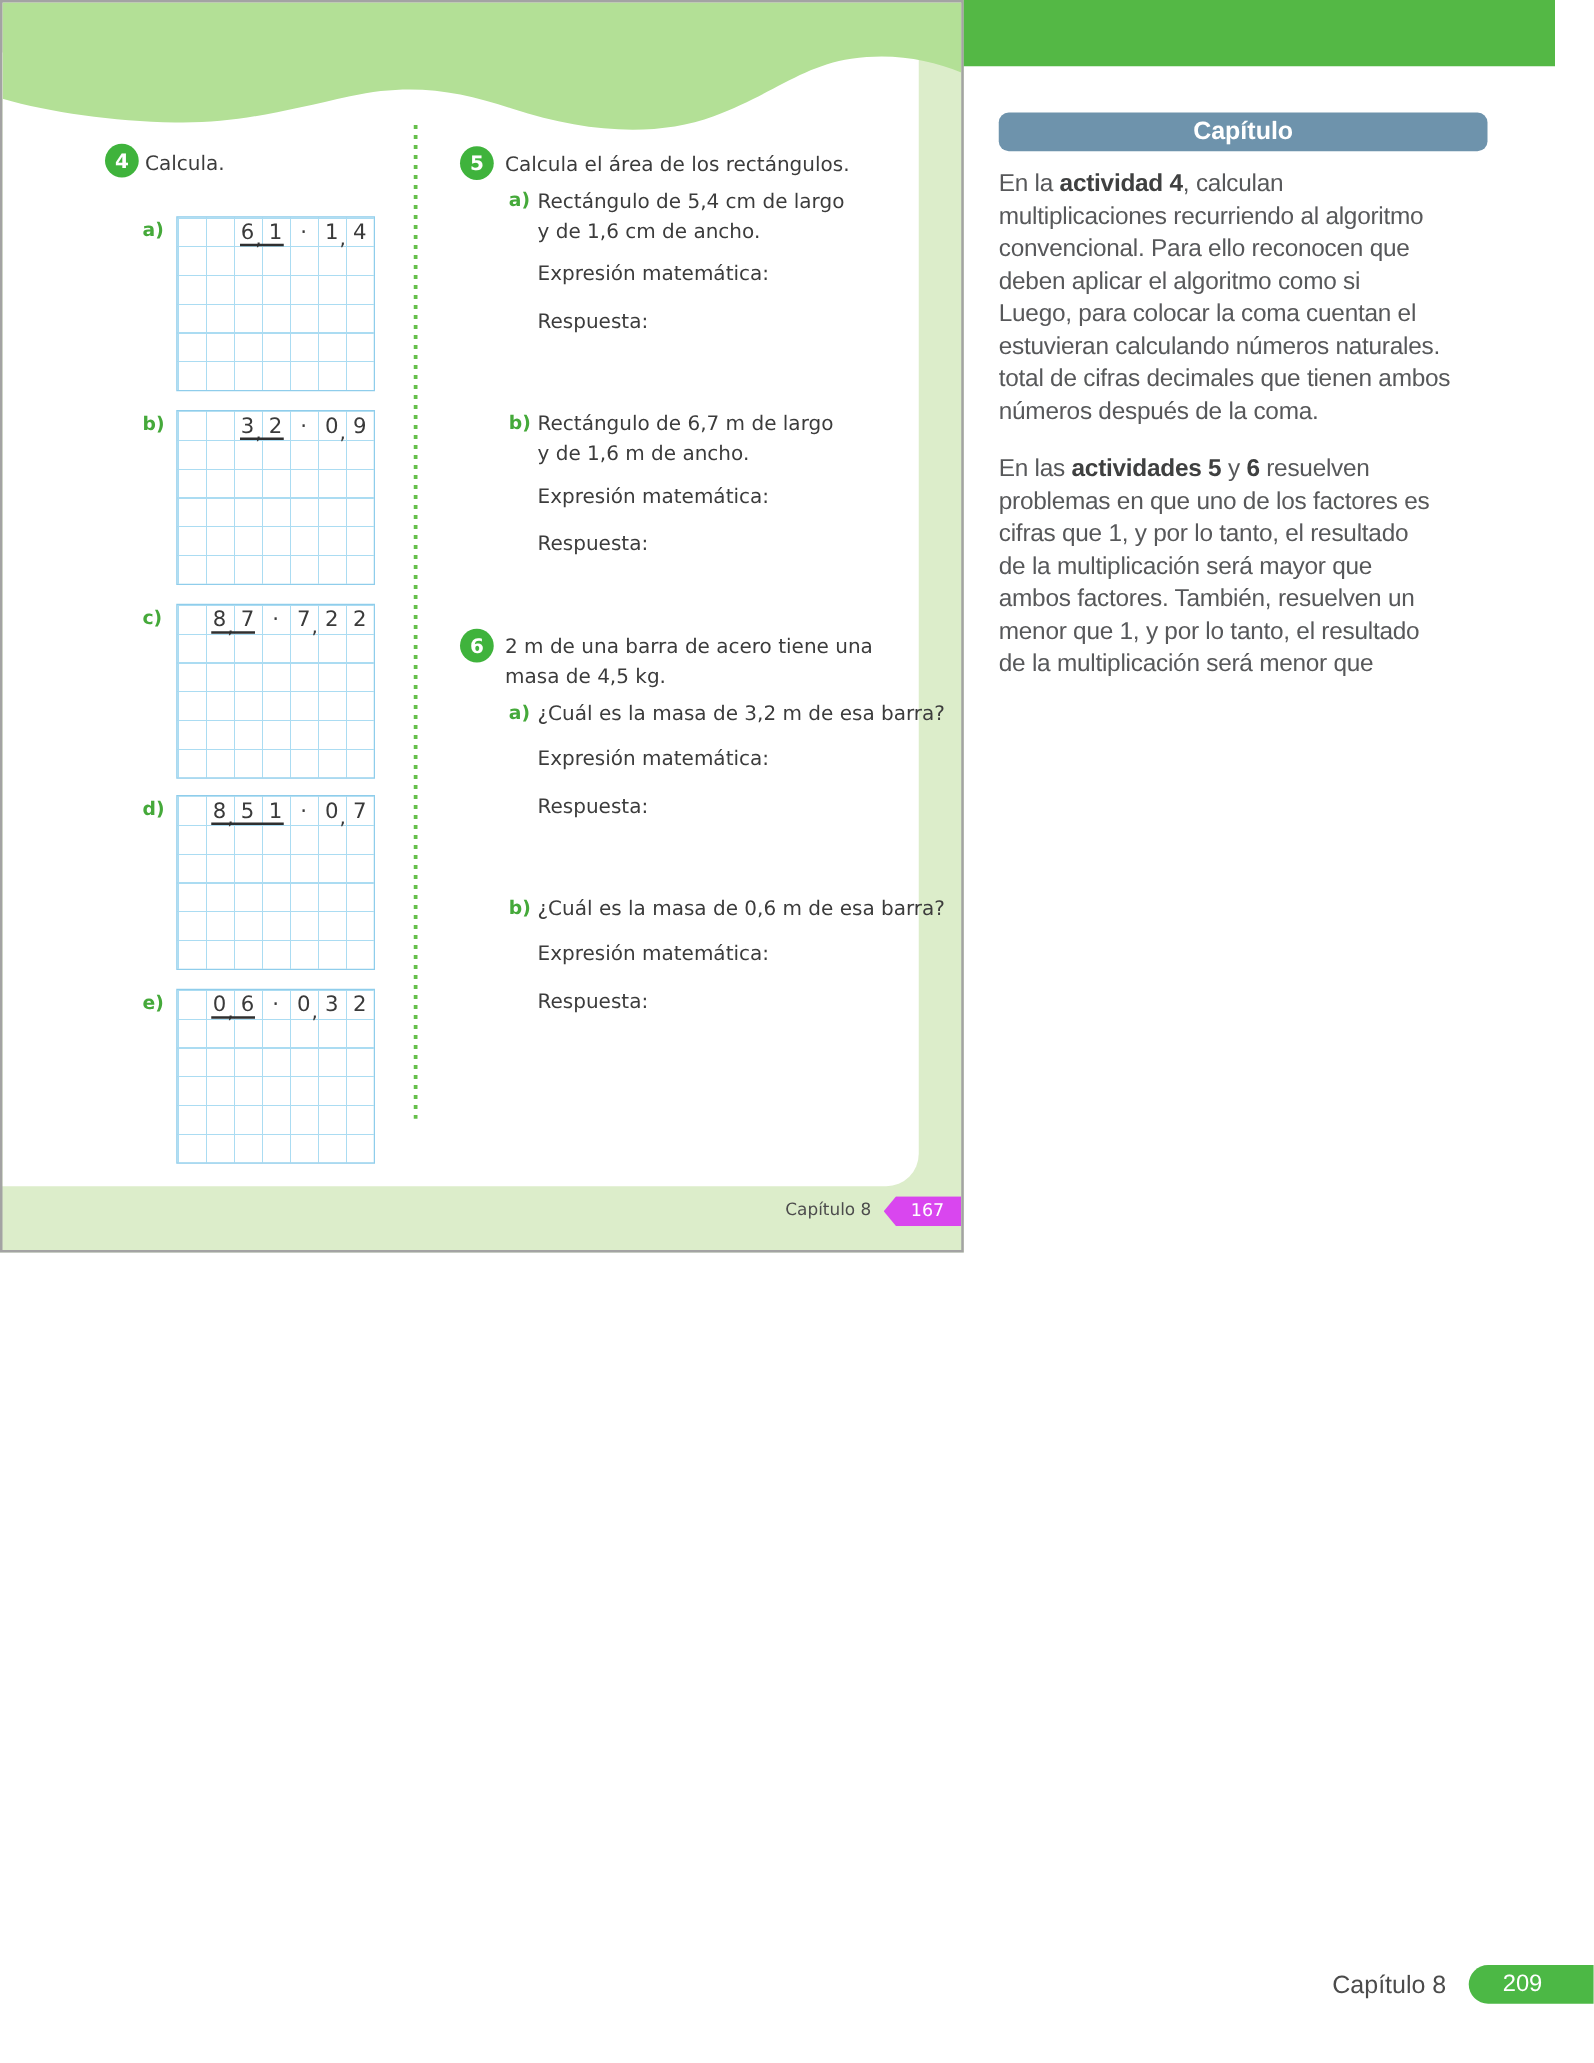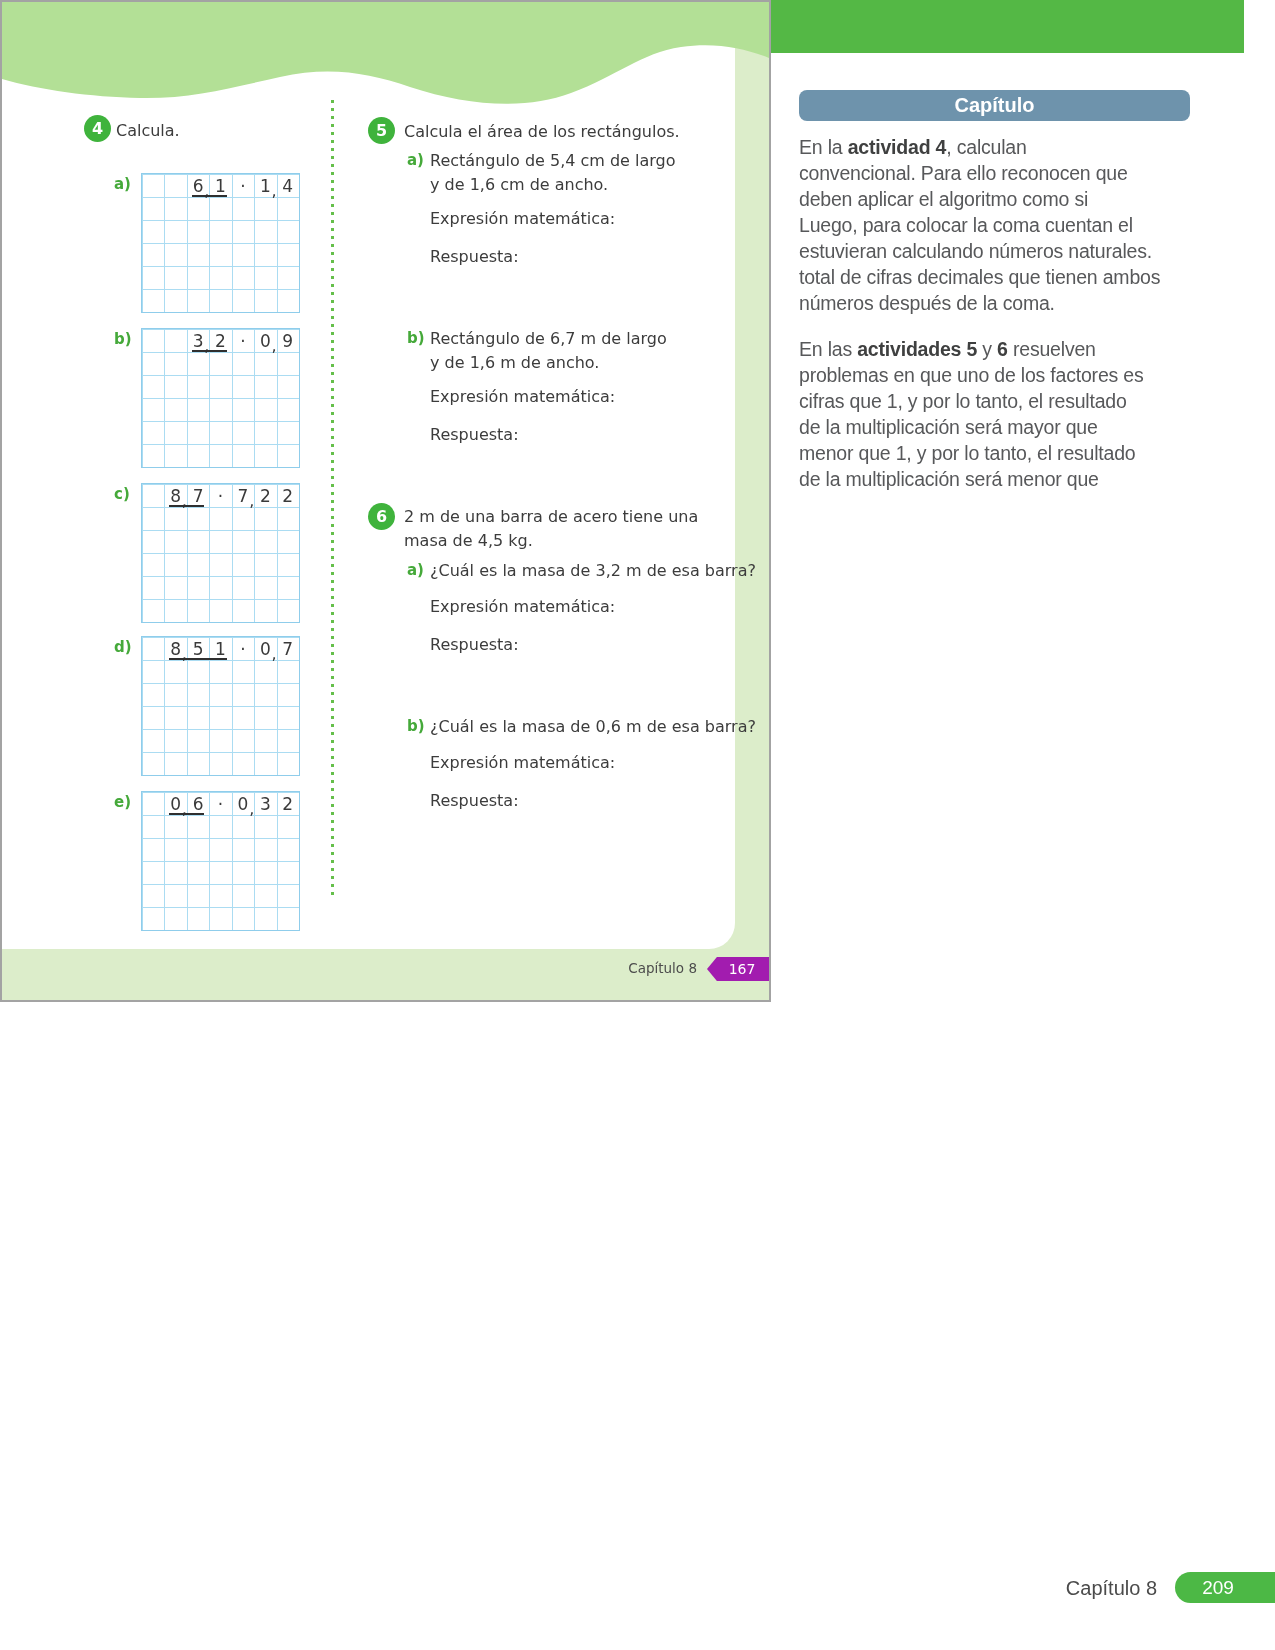--- a/index.html
+++ b/index.html
@@ -49,21 +49,21 @@
   .g-comma{
     position:absolute;top:7px;font-size:16px;color:#3a3a3a;
     font-family:"DejaVu Sans",sans-serif;
   }
   .g-underline{position:absolute;top:21px;height:2px;background:#2f2f2f;}
   .scan-chapter{
     position:absolute;left:555px;top:958px;width:140px;text-align:right;
     font-size:13.5px;color:#4c4c4c;font-family:"DejaVu Sans",sans-serif;
   }
   .scan-badge{
-    position:absolute;left:705px;top:955px;width:62px;height:24px;background:#a21caf;
+    position:absolute;left:705px;top:955px;width:62px;height:24px;background:#d946ef;
     clip-path:polygon(0 50%,16% 0,100% 0,100% 100%,16% 100%);
     color:#fff;font-size:14px;text-align:center;line-height:24px;
     padding-left:8px;box-sizing:border-box;font-family:"DejaVu Sans",sans-serif;
   }
   
   .band{position:absolute;left:771px;top:0;width:473px;height:53px;background:#54b845;}
   .gbar{
     position:absolute;left:799px;top:90px;width:391px;height:31px;
     background:#6e93ac;border-radius:8px;color:#ffffff;text-align:center;
     font-weight:bold;font-size:20px;line-height:31px;
@@ -195,31 +195,33 @@
 </div>
 
 <div class="band"></div>
 
 <div class="gbar">
   <span>Capítulo</span>
 </div>
 <div id="gestion-paragraphs">
     <div class="mgmt-p">
       <div class="mgmt-line"><span>En la </span><span class="b">actividad 4</span><span>, calculan</span></div>
+      <div class="mgmt-line"><span>multiplicaciones recurriendo al algoritmo</span></div>
       <div class="mgmt-line"><span>convencional. Para ello reconocen que</span></div>
       <div class="mgmt-line"><span>deben aplicar el algoritmo como si</span></div>
       <div class="mgmt-line"><span>Luego, para colocar la coma cuentan el</span></div>
       <div class="mgmt-line"><span>estuvieran calculando números naturales.</span></div>
       <div class="mgmt-line"><span>total de cifras decimales que tienen ambos</span></div>
       <div class="mgmt-line"><span>números después de la coma.</span></div>
     </div>
     <div class="mgmt-p">
       <div class="mgmt-line"><span>En las </span><span class="b">actividades 5</span><span> y </span><span class="b">6</span><span> resuelven</span></div>
       <div class="mgmt-line"><span>problemas en que uno de los factores es</span></div>
       <div class="mgmt-line"><span>cifras que 1, y por lo tanto, el resultado</span></div>
       <div class="mgmt-line"><span>de la multiplicación será mayor que</span></div>
+      <div class="mgmt-line"><span>ambos factores. También, resuelven un</span></div>
       <div class="mgmt-line"><span>menor que 1, y por lo tanto, el resultado</span></div>
       <div class="mgmt-line"><span>de la multiplicación será menor que</span></div>
     </div>
   </div>
 
 <div class="pf-chapter">Capítulo 8</div>
 <div class="pf-badge">209</div>
 
 </body></html>

